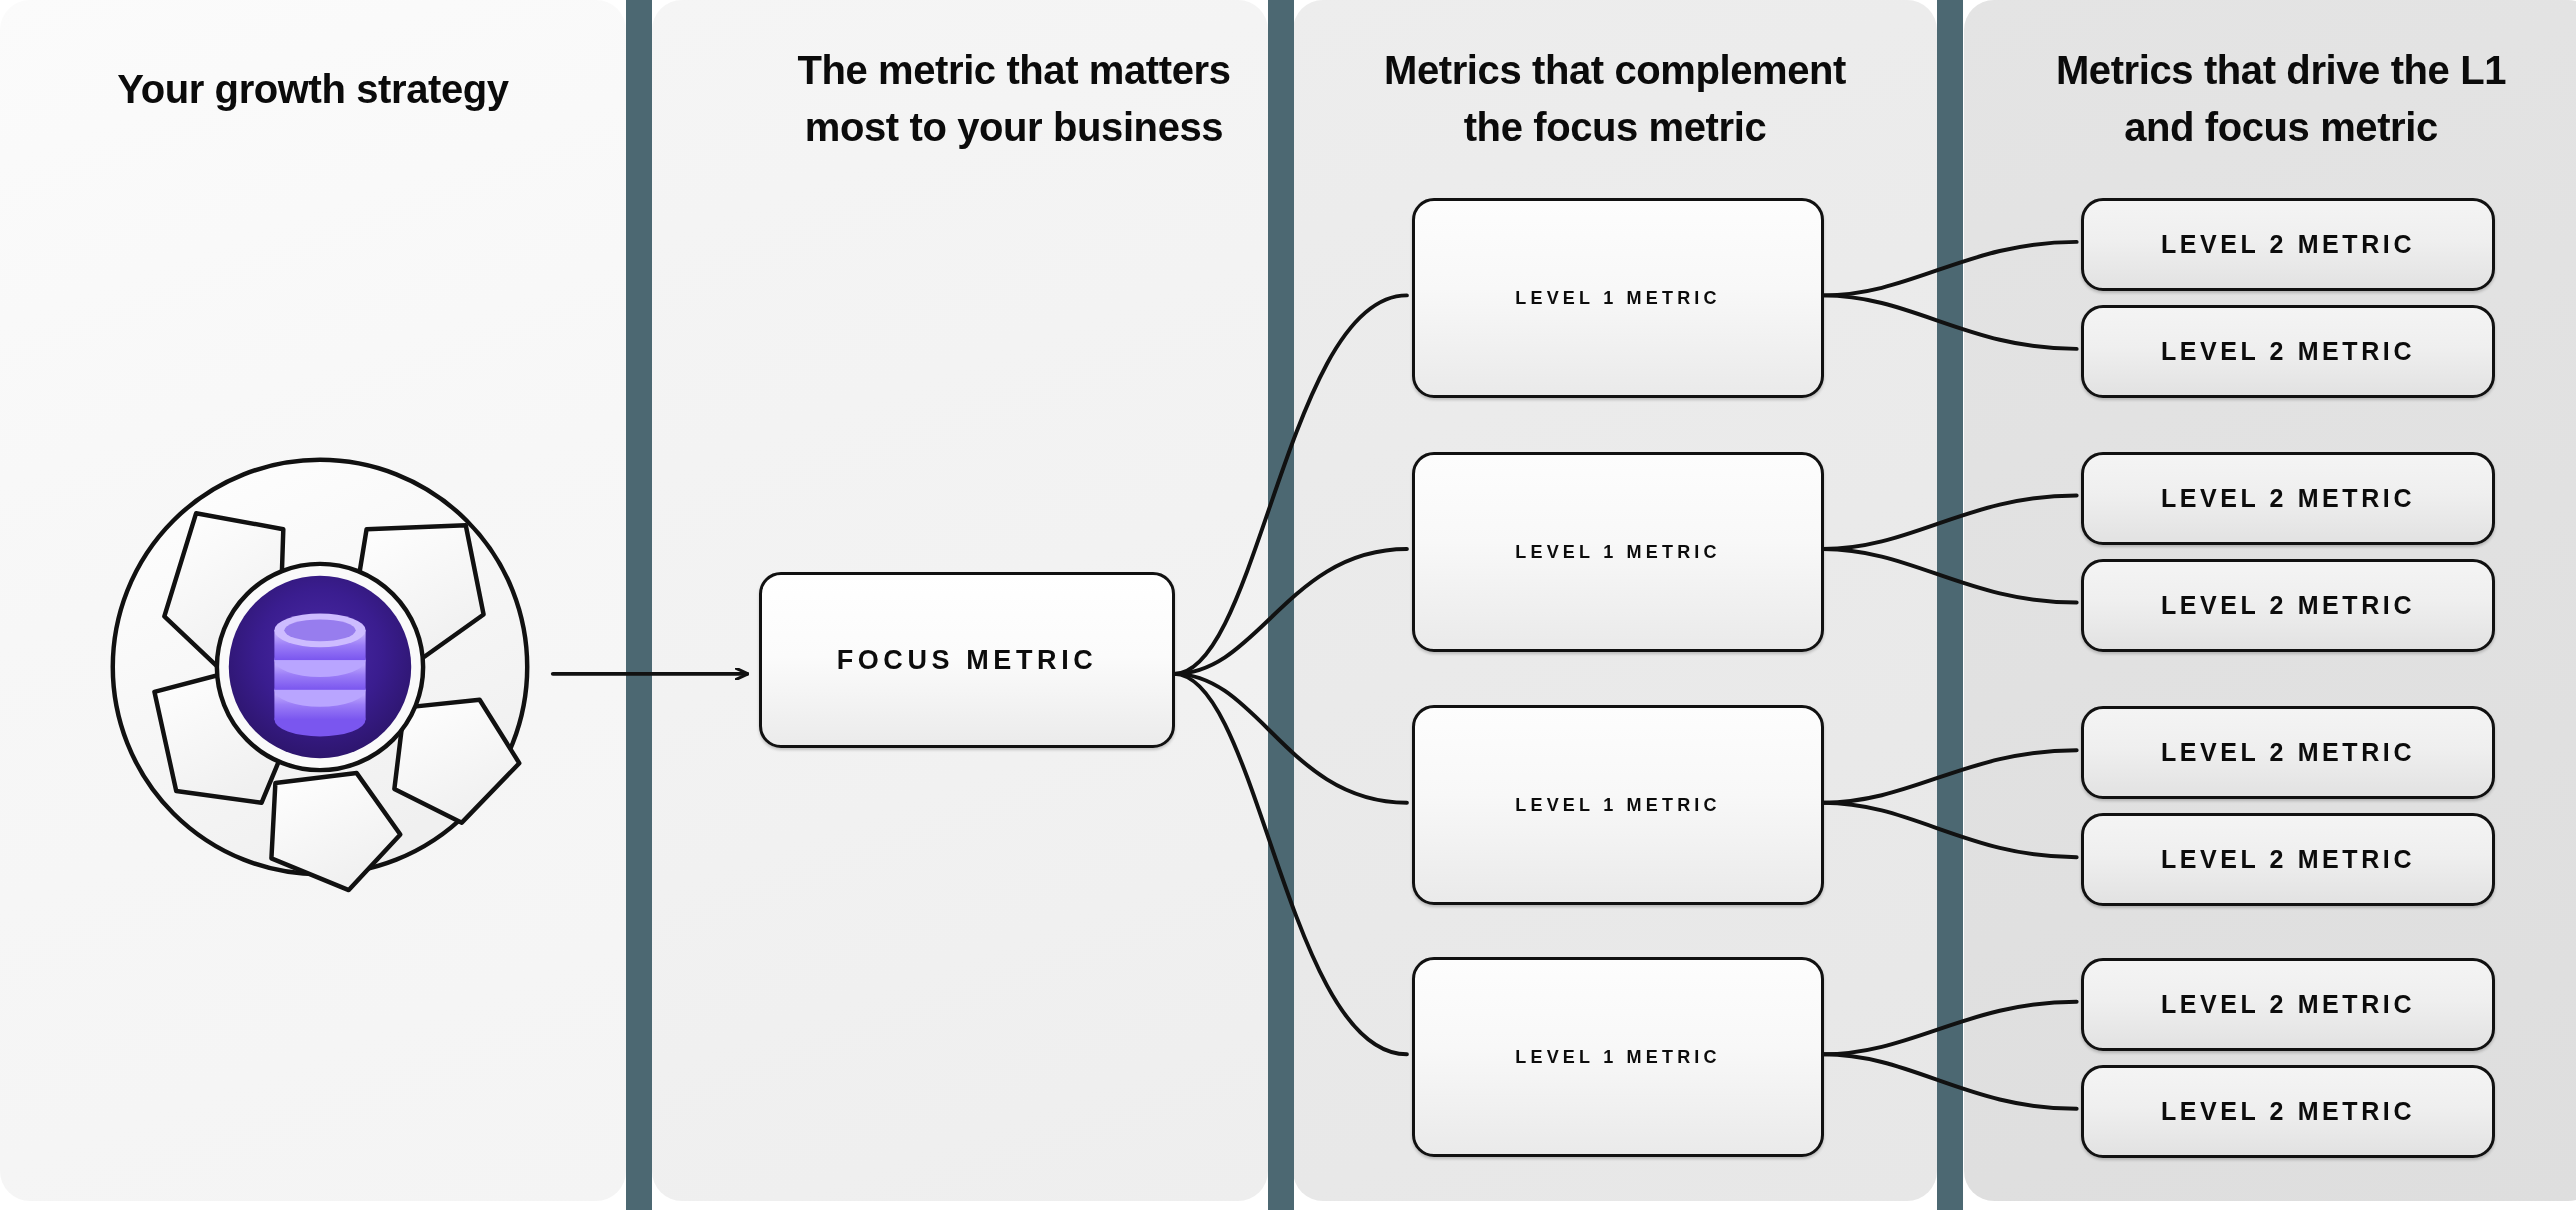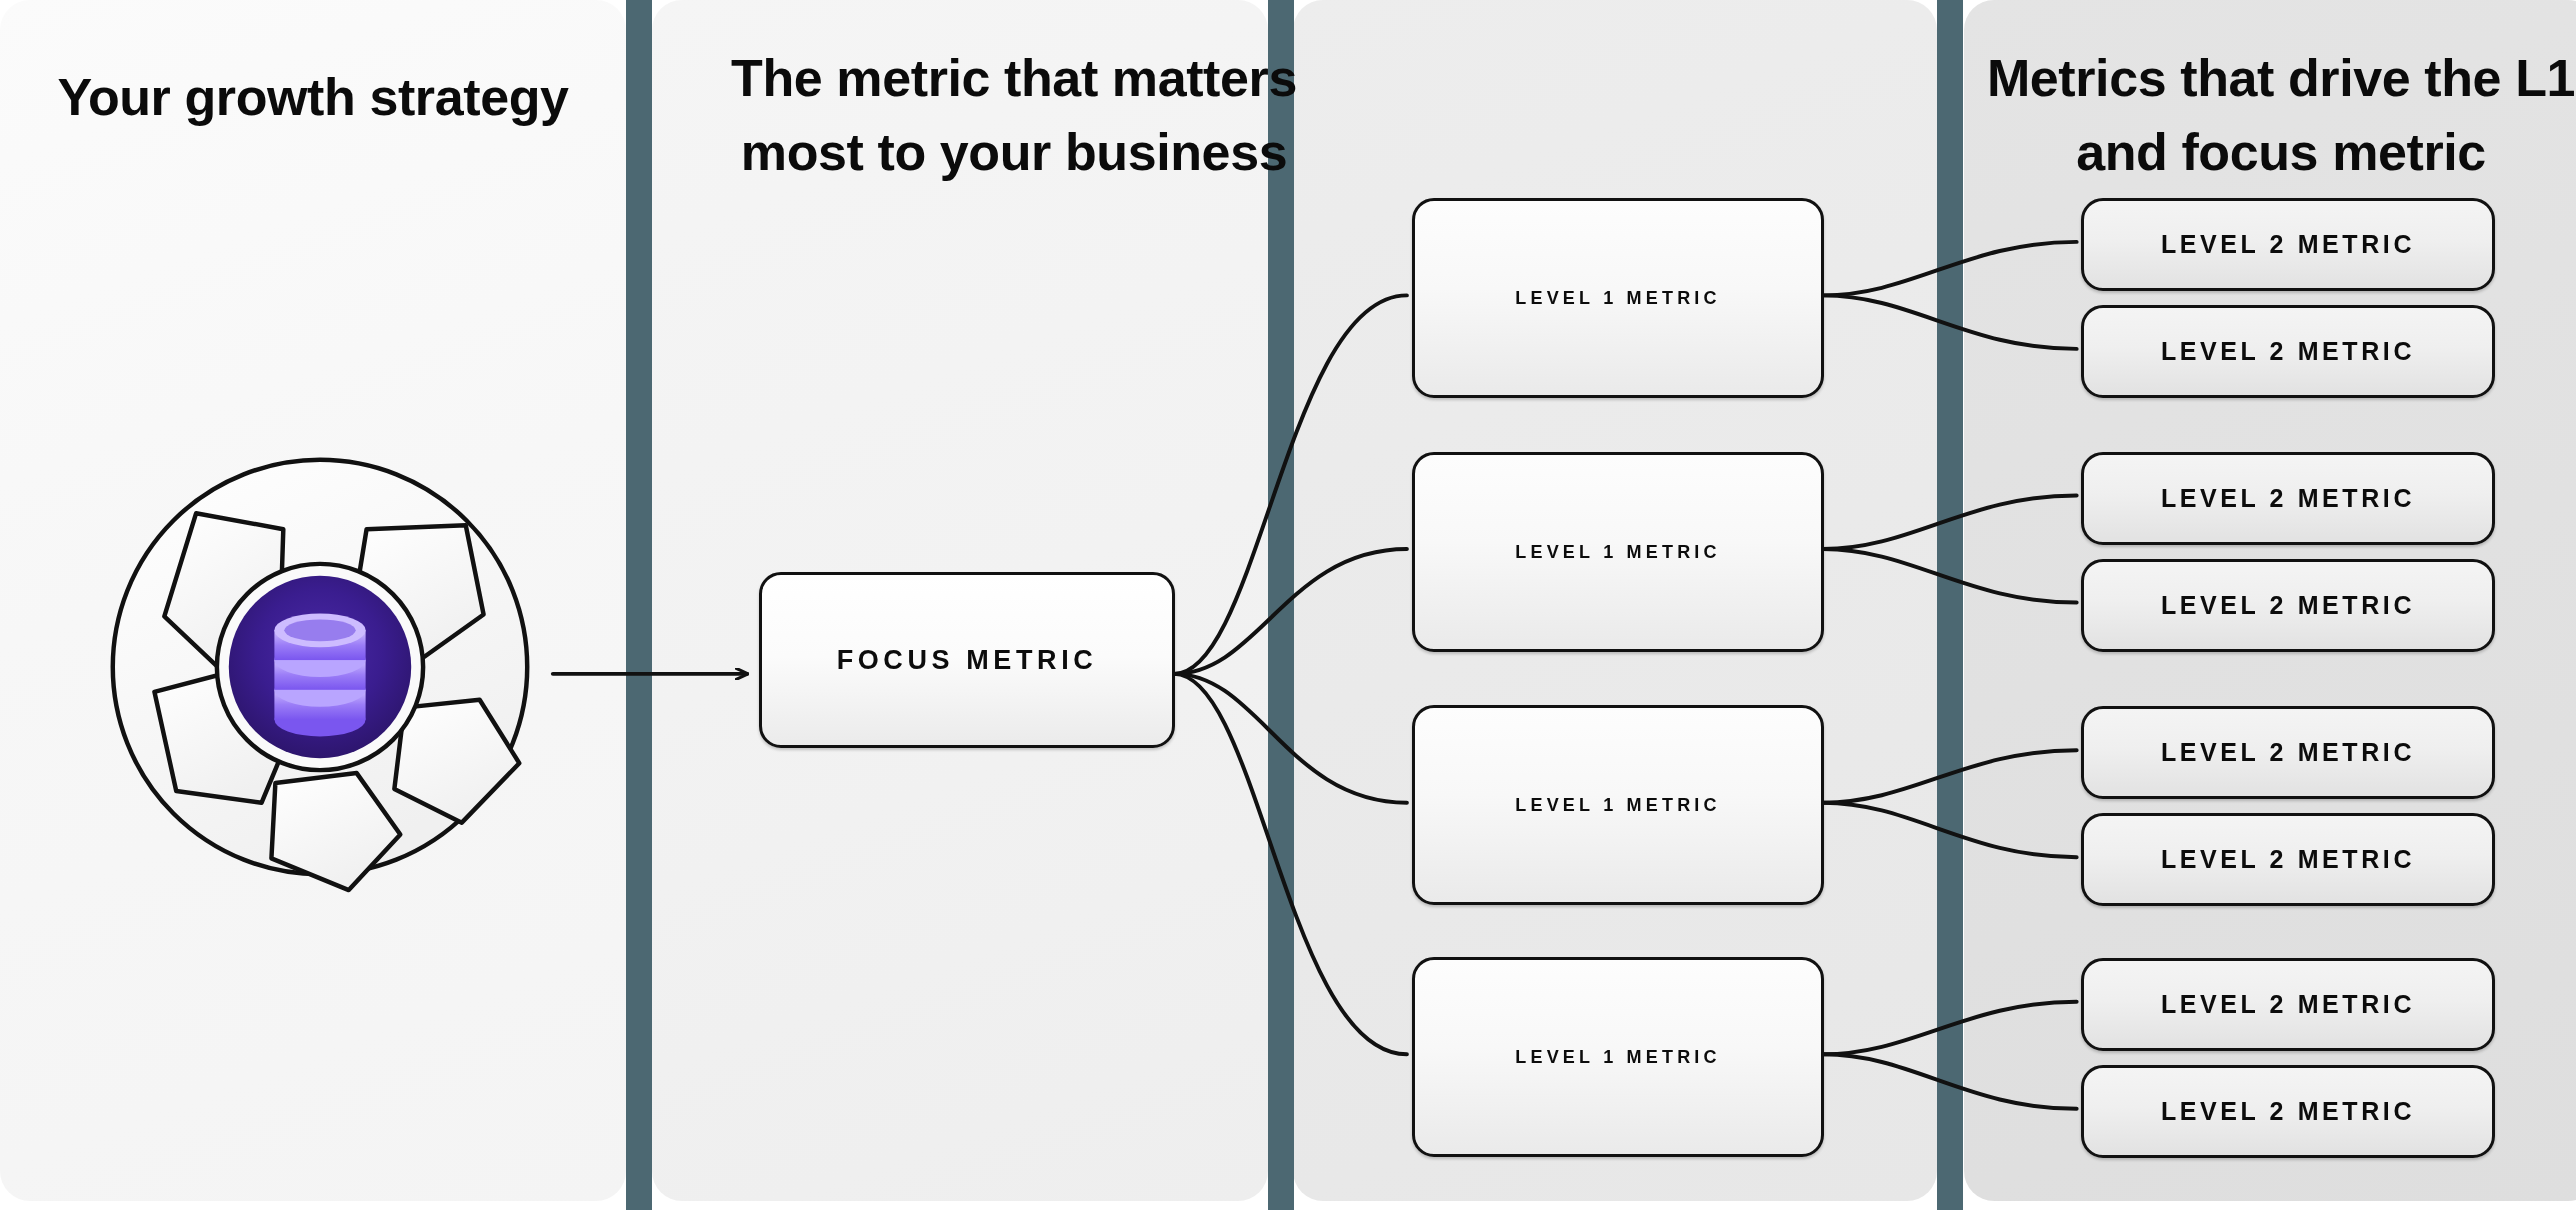--- a/index.html
+++ b/index.html
@@ -19,21 +19,21 @@
     background:linear-gradient(160deg,#e4e4e4 0%,#e1e1e1 50%,#dedede 100%);}
 
   
   .divider{position:absolute;top:0;width:26px;height:1211px;background:#4c6872;}
   .divider.d1{left:626px;}
   .divider.d2{left:1268px;}
   .divider.d3{left:1937px;}
 
   
   .col-title{position:absolute;text-align:center;color:#0b0b0b;
-    font-weight:700;font-size:52px;line-height:1.42;letter-spacing:-0.4px;
+    font-weight:700;font-size:40px;line-height:1.42;letter-spacing:-0.4px;
     font-family:"Liberation Sans",sans-serif;}
   .col-title.t1{left:0;width:626px;top:61px;}
   .col-title.t2{left:652px;width:724px;top:42px;}
   .col-title.t3{left:1293px;width:644px;top:42px;}
   .col-title.t4{left:1964px;width:634px;top:42px;}
 
   
   #wires{position:absolute;left:0;top:0;width:2576px;height:1211px;
          pointer-events:none;}
 
@@ -62,20 +62,21 @@
   <div class="panel p2"></div>
   <div class="panel p3"></div>
   <div class="panel p4"></div>
 
   <div class="divider d1"></div>
   <div class="divider d2"></div>
   <div class="divider d3"></div>
 
   <div class="col-title t1">Your growth strategy</div>
   <div class="col-title t2">The metric that matters<br>most to your business</div>
+  <div class="col-title t3">Metrics that complement<br>the focus metric</div>
   <div class="col-title t4">Metrics that drive the L1<br>and focus metric</div>
 
   <svg id="logo" viewBox="0 0 470 470">
     <defs>
       <radialGradient id="coreGrad" cx="50%" cy="42%" r="62%">
         <stop offset="0%" stop-color="#4b2aa8"></stop>
         <stop offset="55%" stop-color="#3a1d8f"></stop>
         <stop offset="100%" stop-color="#2b1468"></stop>
       </radialGradient>
       <linearGradient id="bladeGrad" x1="0" y1="0" x2="0.5" y2="1">

